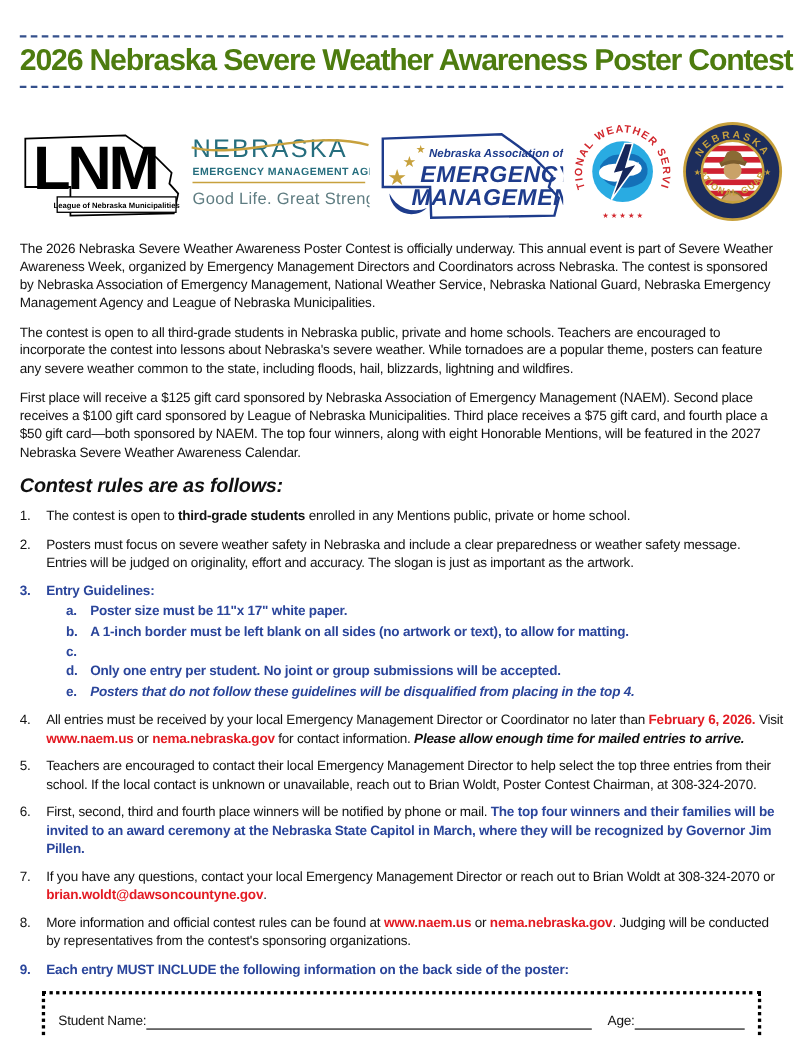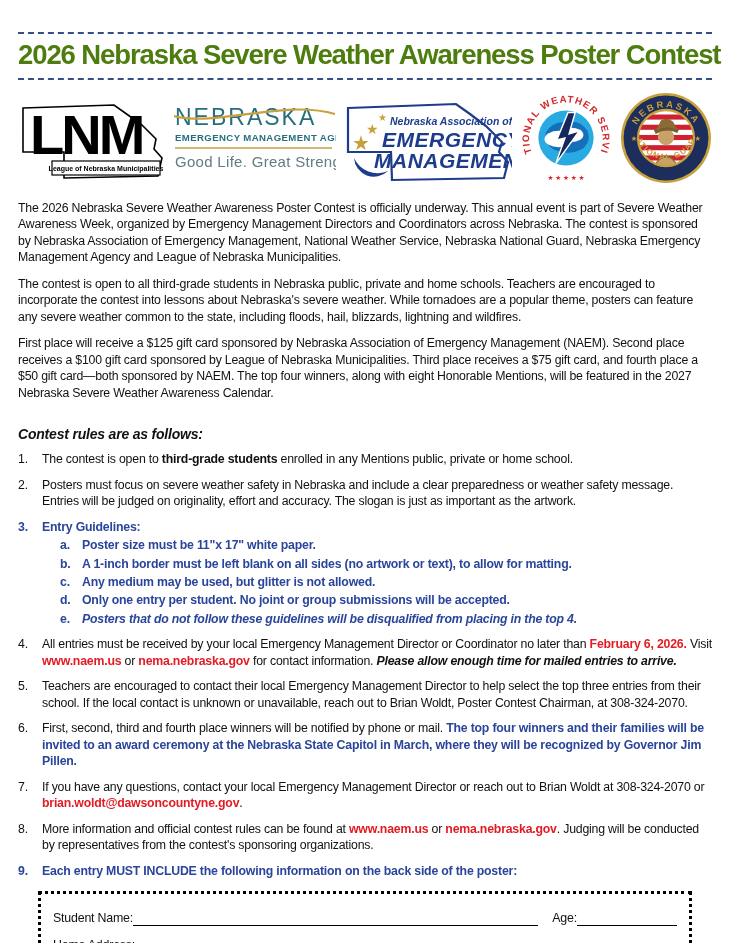--- a/index.html
+++ b/index.html
@@ -5,27 +5,27 @@
   html,body{margin:0;padding:0;background:#ffffff;}
   body{width:729px;height:943px;font-family:"Liberation Sans",sans-serif;color:#111;overflow:hidden;}
   .page{padding:0 17px 0 18px;}
 
   
   .title-block{margin-top:32px;}
   .dash{border-top:2px dashed #34508c;height:0;}
   .page-title{color:#4d7c0f;font-weight:bold;font-size:27.5px;letter-spacing:-1.1px;text-align:center;padding:5px 0 7px 0;white-space:nowrap;}
 
   
-  .logos{display:flex;align-items:center;justify-content:space-between;margin-top:10px;height:100px;}
+  .logos{display:flex;align-items:center;justify-content:space-between;margin-top:28px;height:100px;}
   .logo{flex:none;}
   svg text{font-family:"Liberation Sans",sans-serif;}
 
   
   .para{font-size:12.3px;line-height:1.34;letter-spacing:-0.2px;margin:10px 0 0 0;}
-  .rules-heading{font-size:14px;font-weight:bold;font-style:italic;margin:25px 0 9px 0;letter-spacing:-0.2px;}
+  .rules-heading{font-size:18px;font-weight:bold;font-style:italic;margin:12px 0 9px 0;letter-spacing:-0.2px;}
 
   .rule{display:flex;margin-bottom:9px;font-size:12.3px;line-height:1.34;letter-spacing:-0.2px;}
   .rnum{flex:none;width:24px;}
   .rbody{flex:1;}
   .b{font-weight:bold;}
   .bi{font-weight:bold;font-style:italic;text-align:right;}
   .r{color:#e31b23;font-weight:bold;}
   .rb{color:#e31b23;font-weight:bold;}
   .bb{color:#2a459b;font-weight:bold;}
   .bluebold{color:#2a459b;font-weight:bold;}
@@ -169,21 +169,20 @@
           <div class="subrow">
             <span class="snum bluebold">a.</span>
             <span class="bluebold">Poster size must be 11"x 17" white paper.</span>
           </div>
           <div class="subrow">
             <span class="snum bluebold">b.</span>
             <span class="bluebold">A 1-inch border must be left blank on all sides (no artwork or text), to allow for matting.</span>
           </div>
           <div class="subrow">
             <span class="snum bluebold">c.</span>
-            <span class="bluebold">Any medium may be used, but glitter is not allowed.</span>
           </div>
           <div class="subrow">
             <span class="snum bluebold">d.</span>
             <span class="bluebold">Only one entry per student. No joint or group submissions will be accepted.</span>
           </div>
           <div class="subrow">
             <span class="snum bluebold">e.</span>
             <span class="bluebold ital">Posters that do not follow these guidelines will be disqualified from placing in the top 4.</span>
           </div>
         </div>

